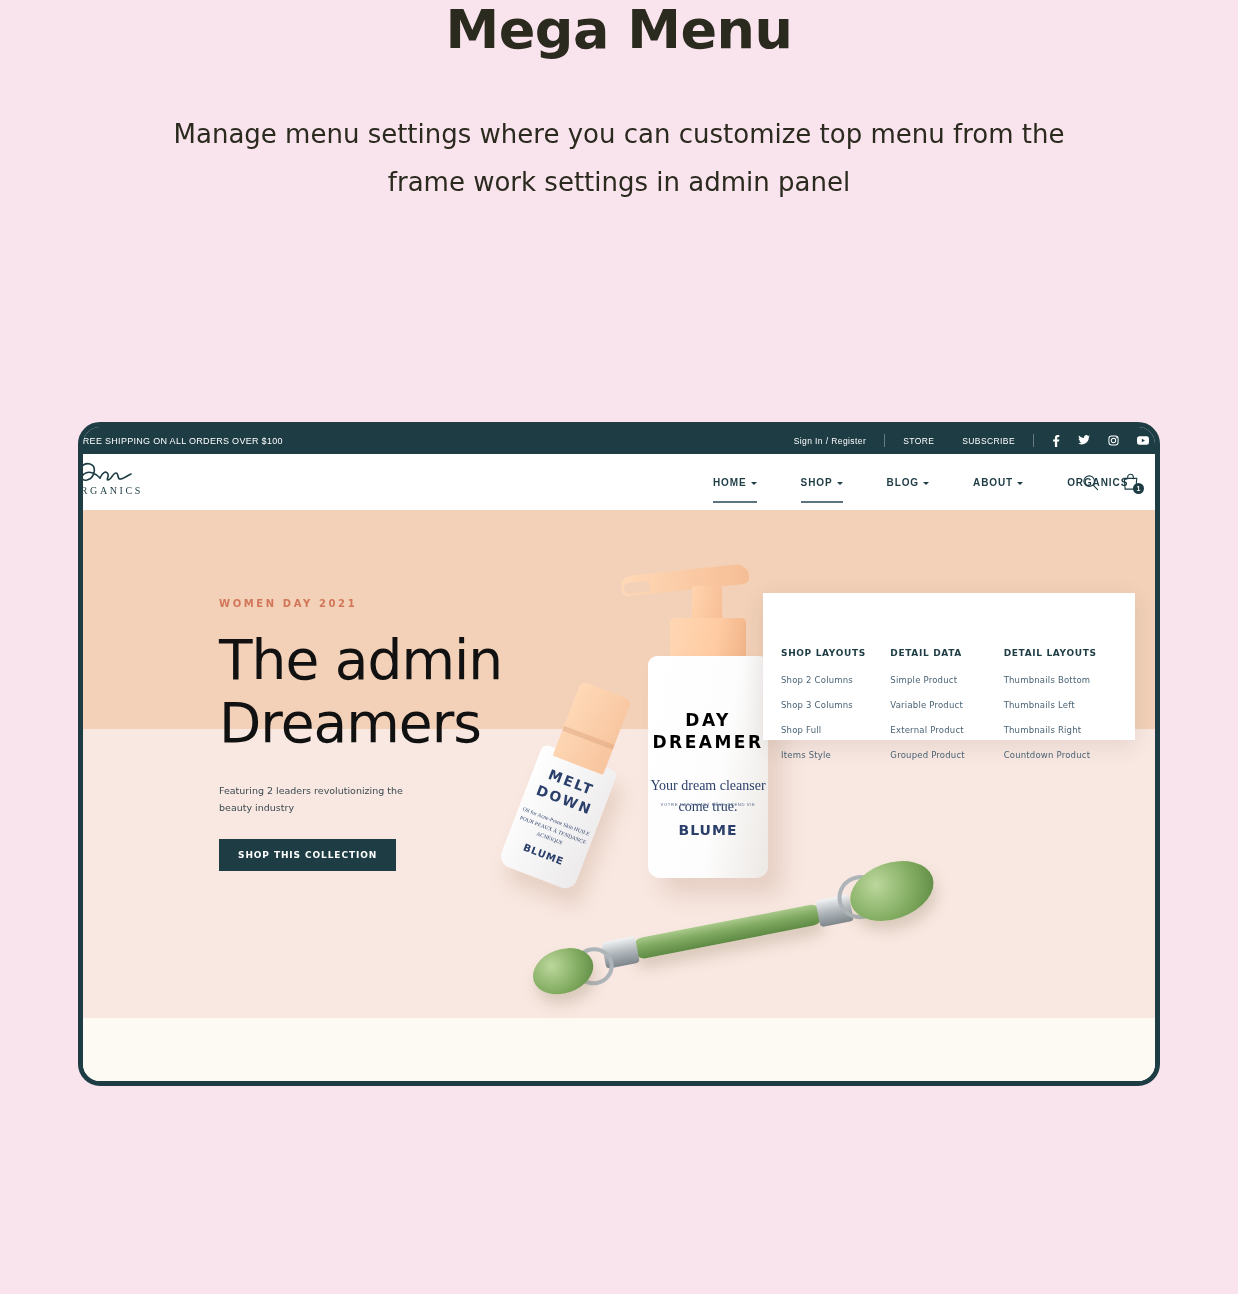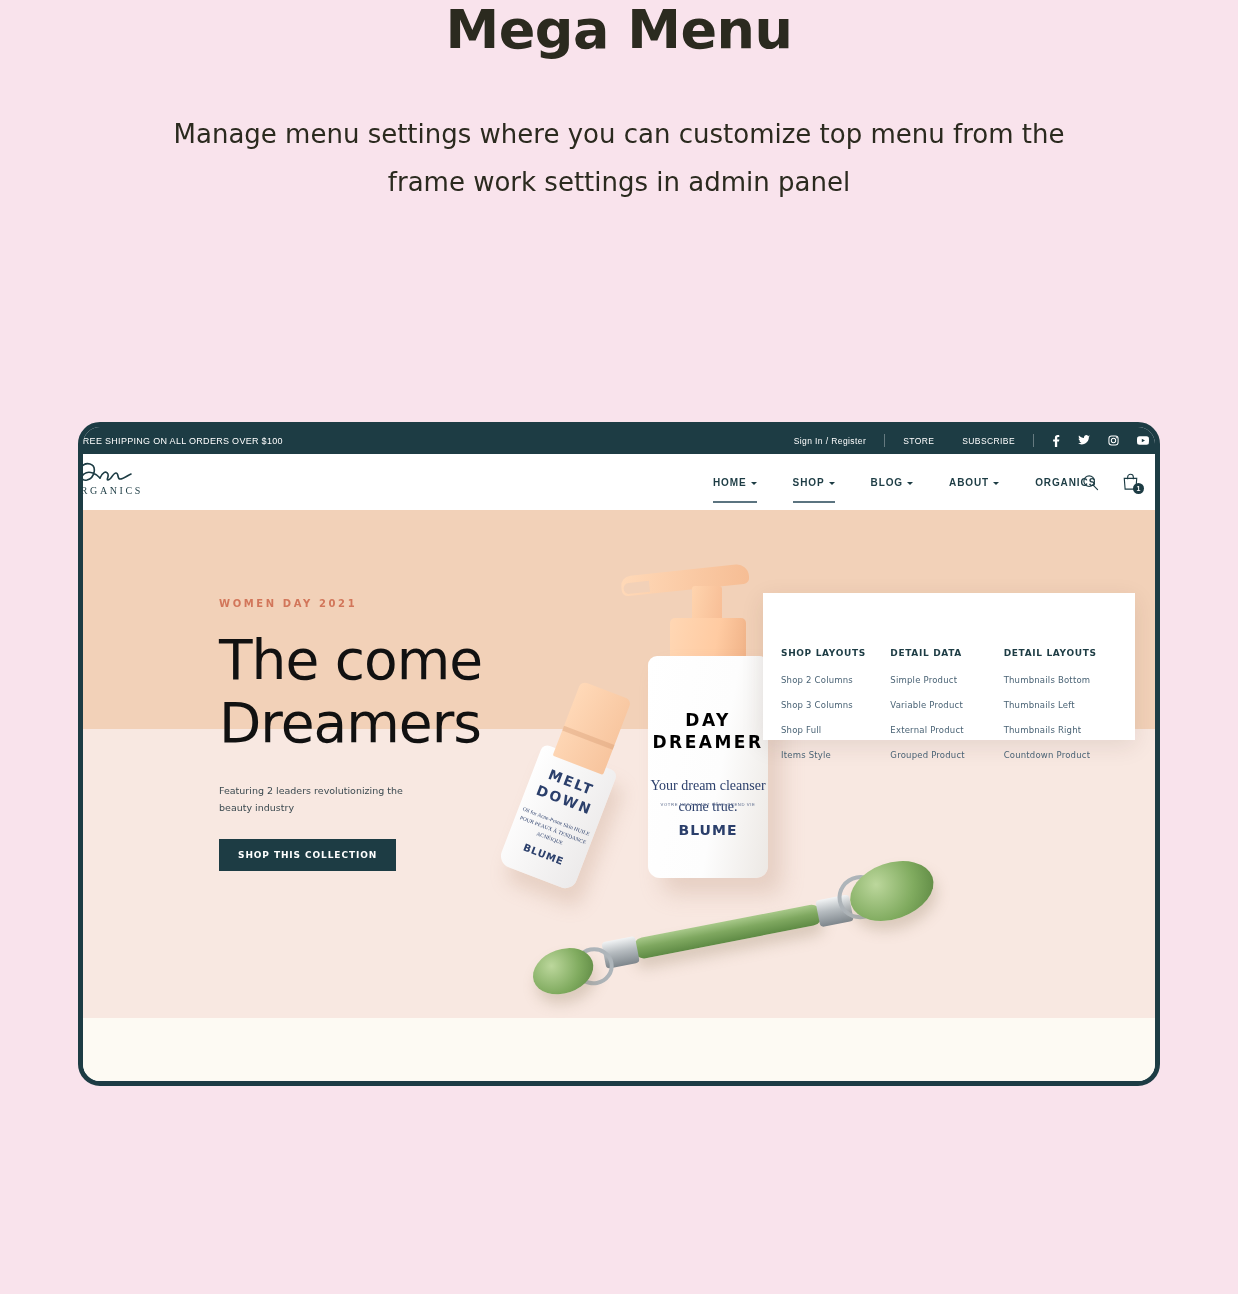--- a/index.html
+++ b/index.html
@@ -146,21 +146,21 @@
     color: #1d3c44;
     margin-top: -1px;
     margin-left: -4px;
   }
 
   .nav-menu {
     position: absolute;
     left: 612px;
     display: flex;
     align-items: center;
-    gap: 0;
+    gap: 8px;
     height: 100%;
   }
 
   .nav-item {
     font-size: 10px;
     font-weight: 600;
     letter-spacing: 0.9px;
     color: #1d3c44;
     padding: 0 18px;
     display: flex;
@@ -672,21 +672,21 @@
       <div class="dd-text1">DAY</div>
       <div class="dd-text2">DREAMER</div>
       <div class="dd-tag">Your dream cleanser come true.</div>
       <div class="dd-fr">VOTRE NETTOYANT RÊVE PREND VIE</div>
       <div class="dd-brand">BLUME</div>
     </div>
 
     <div class="hero-copy">
       <div class="hero-eyebrow">WOMEN DAY 2021</div>
       <div class="hero-title">
-        <div>The come</div>
+        <div>The admin</div>
         <div>Dreamers</div>
       </div>
       <div class="hero-sub">Featuring 2 leaders revolutionizing the beauty industry</div>
       <button class="hero-btn">SHOP THIS COLLECTION</button>
     </div>
 
     <div class="mega-panel">
       <div class="mega-col">
         <div class="mega-head">SHOP LAYOUTS</div>
         <a class="mega-link">Shop 2 Columns</a>

